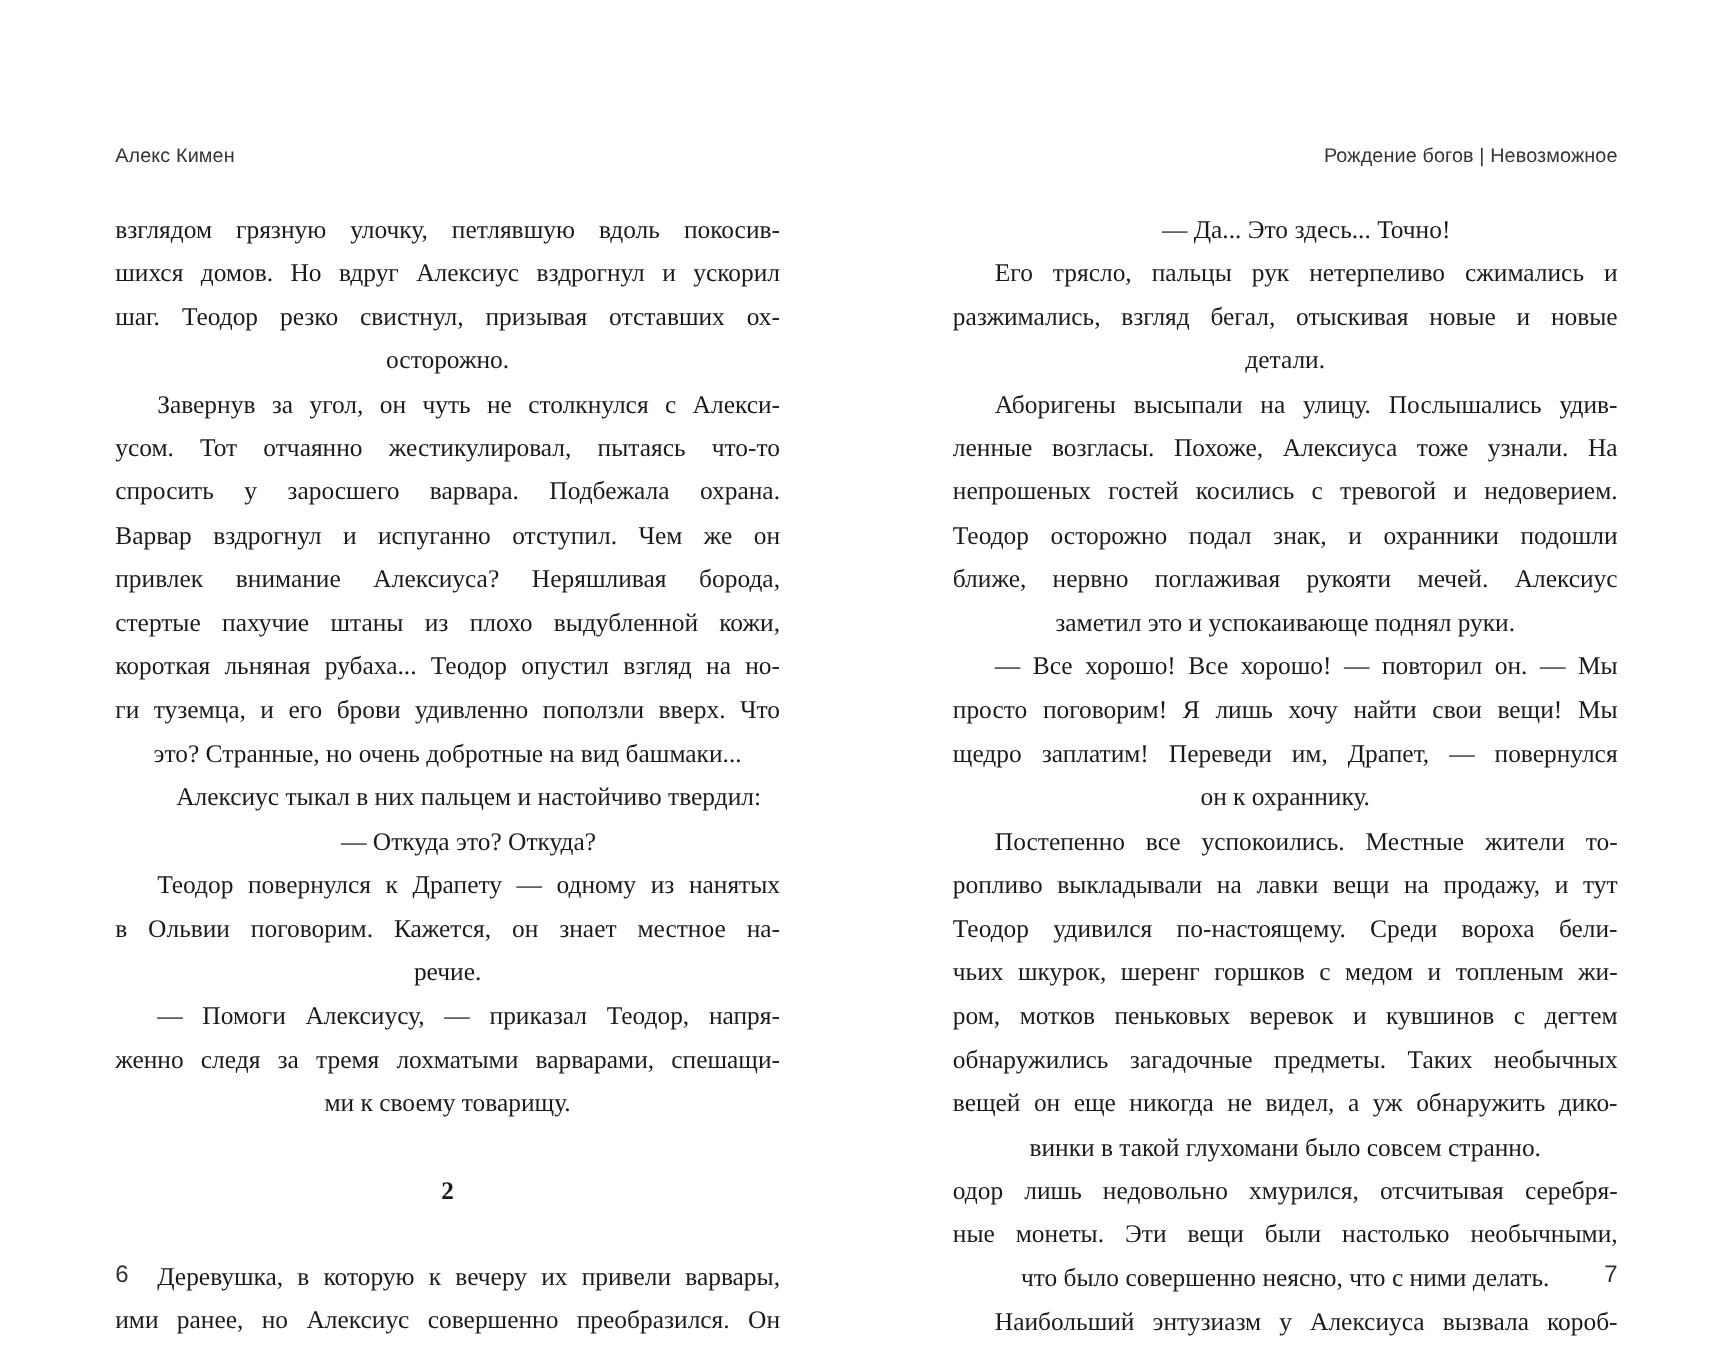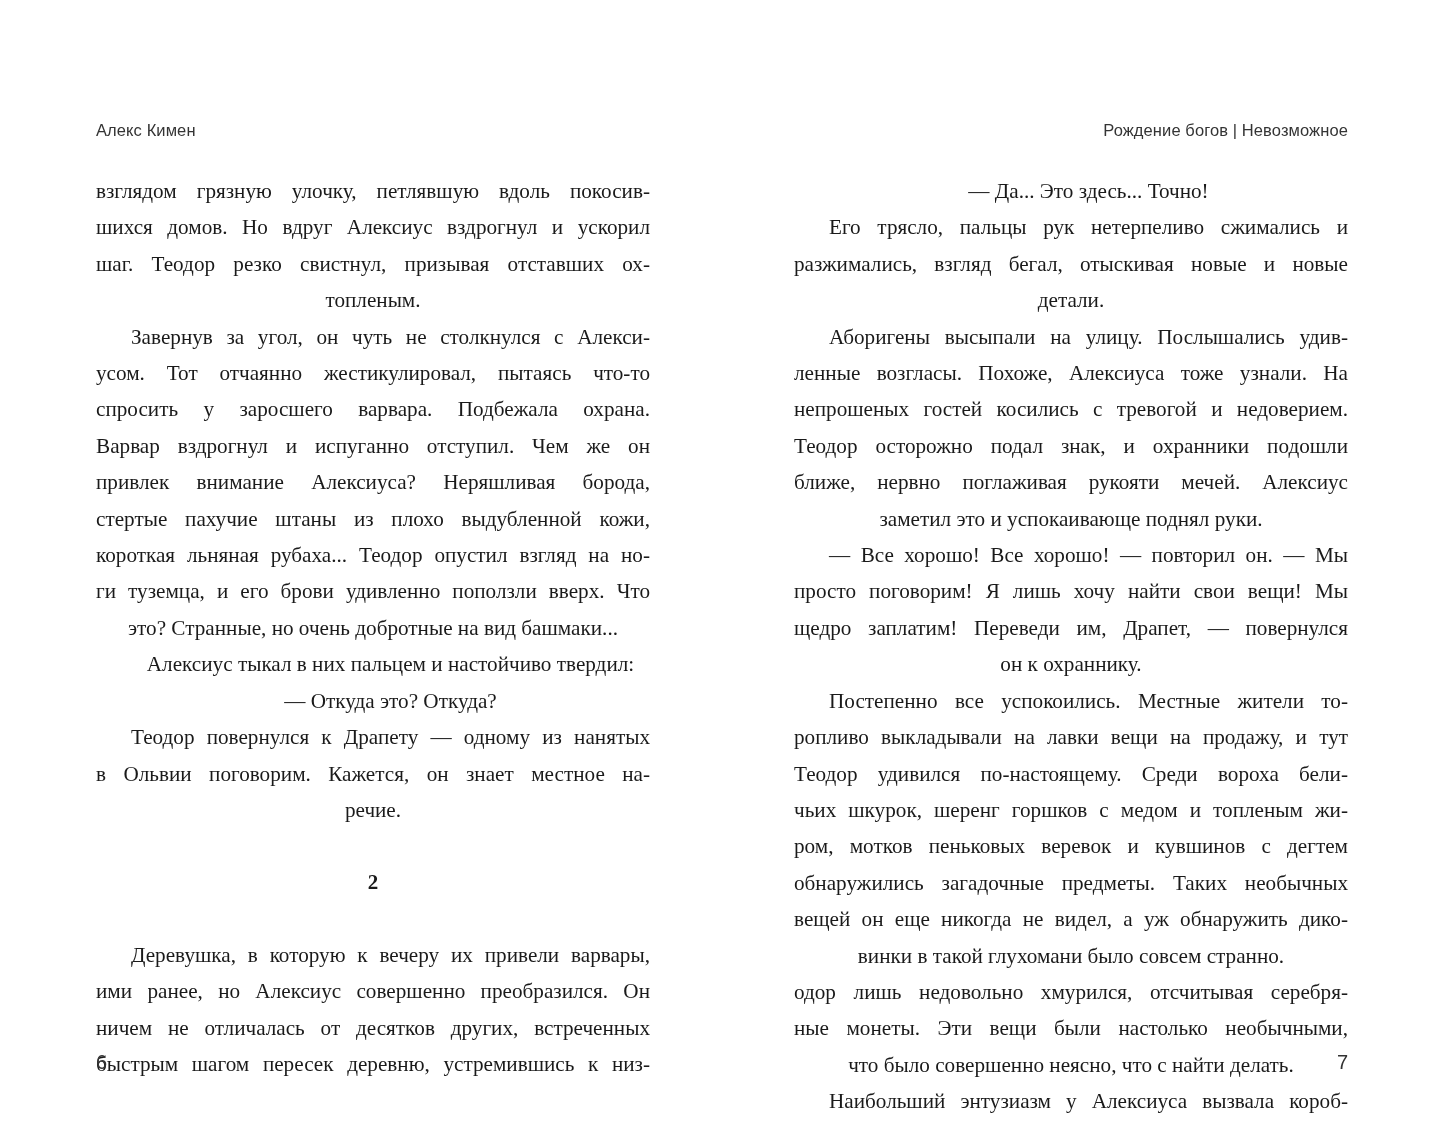--- a/index.html
+++ b/index.html
@@ -106,21 +106,21 @@
 
   <div class="page page-left">
 
     <div class="runhead runhead-left">Алекс Кимен</div>
 
     <div class="textblock" id="left-textblock">
         <p class="para">
           <span class="ln ln-j">взглядом грязную улочку, петлявшую вдоль покосив-</span>
           <span class="ln ln-j">шихся домов. Но вдруг Алексиус вздрогнул и ускорил</span>
           <span class="ln ln-j">шаг. Теодор резко свистнул, призывая отставших ох-</span>
-          <span class="ln ln-last">топленым.</span>
+          <span class="ln ln-last">осторожно.</span>
         </p>
         <p class="para">
           <span class="ln ln-j indent">Завернув за угол, он чуть не столкнулся с Алекси-</span>
           <span class="ln ln-j">усом. Тот отчаянно жестикулировал, пытаясь что-то</span>
           <span class="ln ln-j">спросить у заросшего варвара. Подбежала охрана.</span>
           <span class="ln ln-j">Варвар вздрогнул и испуганно отступил. Чем же он</span>
           <span class="ln ln-j">привлек внимание Алексиуса? Неряшливая борода,</span>
           <span class="ln ln-j">стертые пахучие штаны из плохо выдубленной кожи,</span>
           <span class="ln ln-j">короткая льняная рубаха... Теодор опустил взгляд на но-</span>
           <span class="ln ln-j">ги туземца, и его брови удивленно поползли вверх. Что</span>
@@ -130,20 +130,25 @@
           <span class="ln ln-last indent">Алексиус тыкал в них пальцем и настойчиво твердил:</span>
         </p>
         <p class="para">
           <span class="ln ln-last indent">— Откуда это? Откуда?</span>
         </p>
         <p class="para">
           <span class="ln ln-j indent">Теодор повернулся к Драпету — одному из нанятых</span>
           <span class="ln ln-j">в Ольвии поговорим. Кажется, он знает местное на-</span>
           <span class="ln ln-last">речие.</span>
         </p>
+        <p class="para">
+          <span class="ln ln-j indent">— Помоги Алексиусу, — приказал Теодор, напря-</span>
+          <span class="ln ln-j">женно следя за тремя лохматыми варварами, спешащи-</span>
+          <span class="ln ln-last">ми к своему товарищу.</span>
+        </p>
         <span class="chapnum">2</span>
         <p class="para">
           <span class="ln ln-j indent">Деревушка, в которую к вечеру их привели варвары,</span>
           <span class="ln ln-j">ими ранее, но Алексиус совершенно преобразился. Он</span>
           <span class="ln ln-j">ничем не отличалась от десятков других, встреченных</span>
           <span class="ln ln-j">быстрым шагом пересек деревню, устремившись к низ-</span>
         </p>
       </div>
 
     <div class="folio folio-left">6</div>
@@ -182,21 +187,21 @@
           <span class="ln ln-j">Теодор удивился по-настоящему. Среди вороха бели-</span>
           <span class="ln ln-j">чьих шкурок, шеренг горшков с медом и топленым жи-</span>
           <span class="ln ln-j">ром, мотков пеньковых веревок и кувшинов с дегтем</span>
           <span class="ln ln-j">обнаружились загадочные предметы. Таких необычных</span>
           <span class="ln ln-j">вещей он еще никогда не видел, а уж обнаружить дико-</span>
           <span class="ln ln-last">винки в такой глухомани было совсем странно.</span>
         </p>
         <p class="para">
           <span class="ln ln-j">одор лишь недовольно хмурился, отсчитывая серебря-</span>
           <span class="ln ln-j">ные монеты. Эти вещи были настолько необычными,</span>
-          <span class="ln ln-last">что было совершенно неясно, что с найти делать.</span>
+          <span class="ln ln-last">что было совершенно неясно, что с ними делать.</span>
         </p>
         <p class="para">
           <span class="ln ln-j indent">Наибольший энтузиазм у Алексиуса вызвала короб-</span>
           <span class="ln ln-j">ка, обтянутая полупрозрачной мягкой кожей, и толстая</span>
         </p>
       </div>
 
     <div class="folio folio-right">7</div>
   </div>
 

